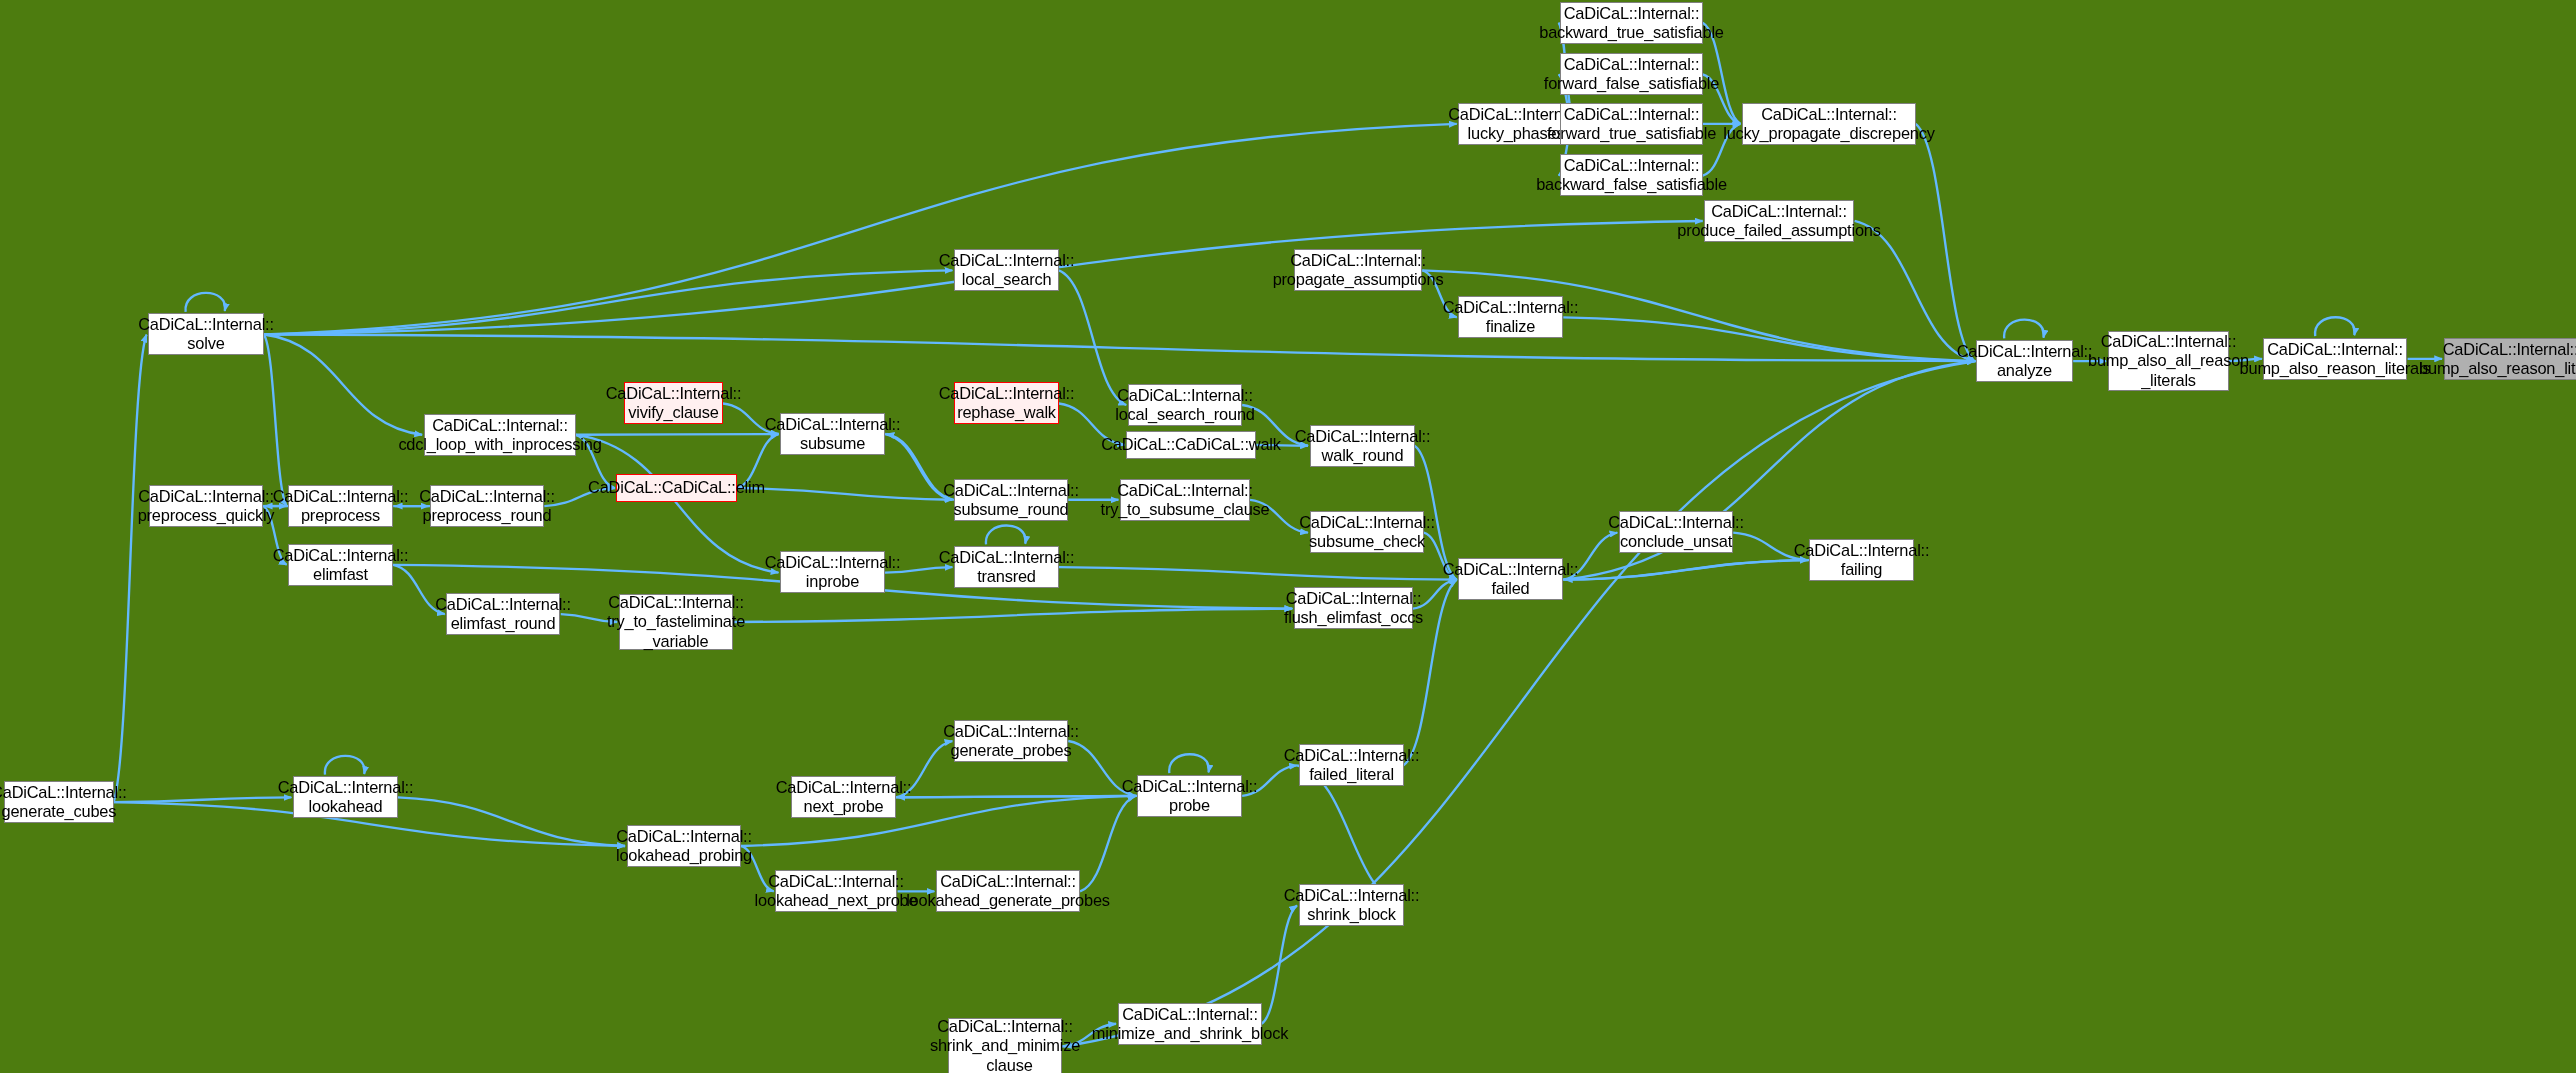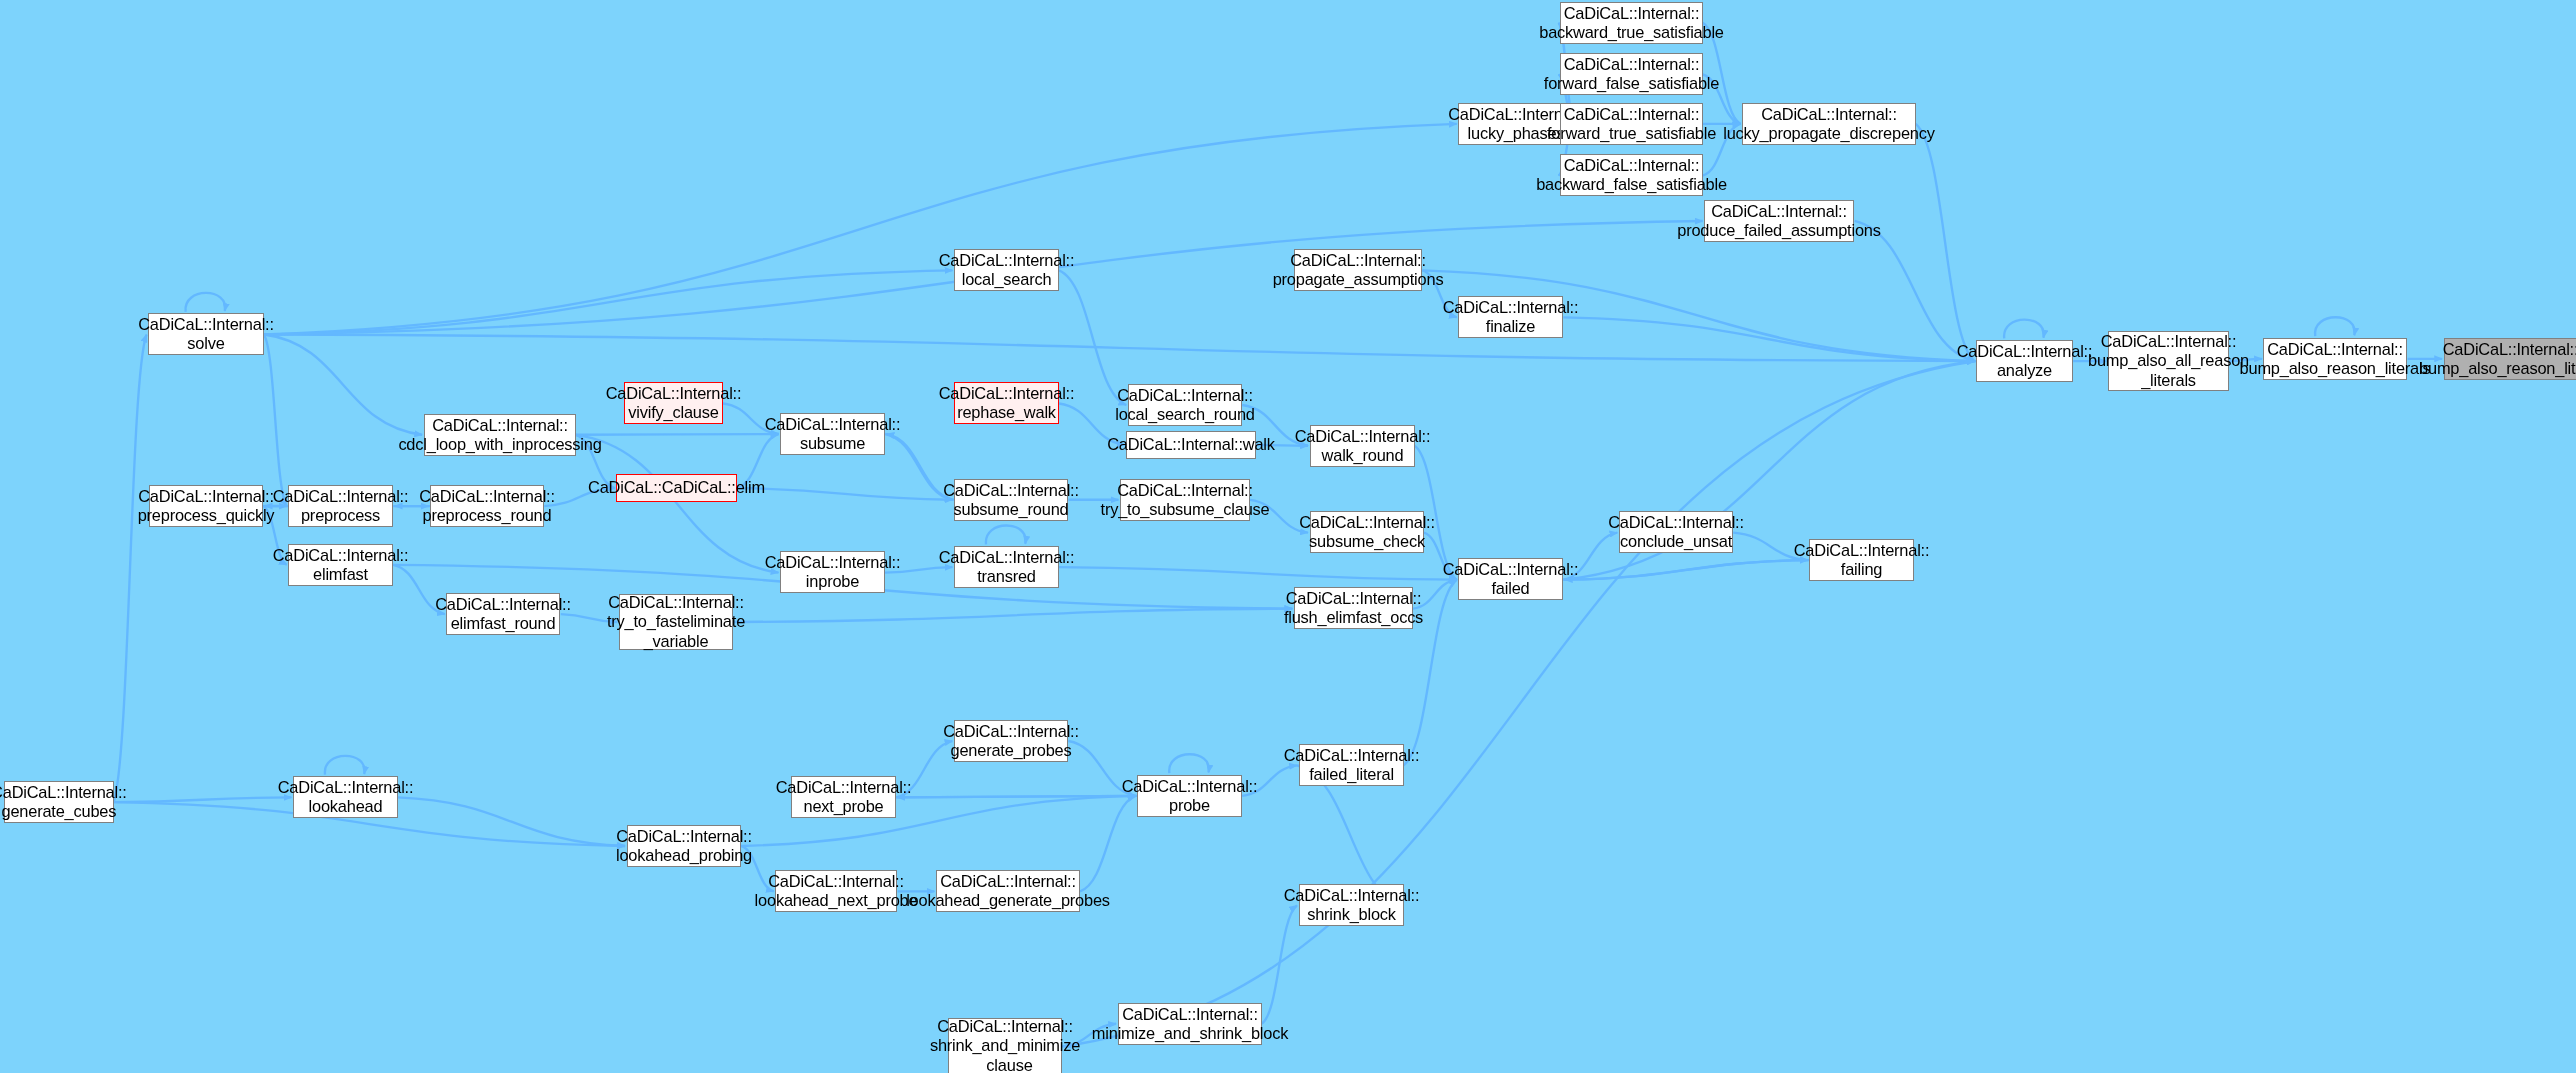--- a/index.html
+++ b/index.html
@@ -1,21 +1,21 @@
 <!DOCTYPE html>
 <html style="font-size:12.5px"><head>
 <meta charset="utf-8">
 <title>CaDiCaL Call Graph</title>
 <style>
   html,body{margin:0;padding:0;background:#000;}
   #canvas{
     position:relative;
     width:2576px;
     height:1074px;
-    background:#7dd3fc;
+    background:#4d7c0f;
     font-family:"Liberation Sans", sans-serif;
     overflow:hidden;
   }
   svg#edges{
     position:absolute;
     left:0;top:0;
     width:2576px;height:1074px;
     pointer-events:none;
   }
   .node{
@@ -173,21 +173,21 @@
       <div class="node red" style="left: 624px; top: 382px; width: 99px; height: 42px;">CaDiCaL::Internal::
 vivify_clause</div>
       <div class="node red" style="left: 954px; top: 382px; width: 105px; height: 42px;">CaDiCaL::Internal::
 rephase_walk</div>
       <div class="node" style="left: 1128px; top: 384px; width: 114px; height: 42px;">CaDiCaL::Internal::
 local_search_round</div>
       <div class="node" style="left: 424px; top: 414px; width: 152px; height: 42px;">CaDiCaL::Internal::
 cdcl_loop_with_inprocessing</div>
       <div class="node" style="left: 780px; top: 413px; width: 105px; height: 42px;">CaDiCaL::Internal::
 subsume</div>
-      <div class="node" style="left: 1126px; top: 431px; width: 130px; height: 28px;">CaDiCaL::Internal::walk</div>
+      <div class="node" style="left: 1126px; top: 431px; width: 130px; height: 28px;">CaDiCaL::CaDiCaL::walk</div>
       <div class="node" style="left: 1310px; top: 425px; width: 105px; height: 42px;">CaDiCaL::Internal::
 walk_round</div>
       <div class="node" style="left: 149px; top: 485px; width: 114px; height: 42px;">CaDiCaL::Internal::
 preprocess_quickly</div>
       <div class="node" style="left: 288px; top: 485px; width: 105px; height: 42px;">CaDiCaL::Internal::
 preprocess</div>
       <div class="node" style="left: 430px; top: 485px; width: 114px; height: 42px;">CaDiCaL::Internal::
 preprocess_round</div>
       <div class="node red" style="left: 616px; top: 474px; width: 121px; height: 28px;">CaDiCaL::CaDiCaL::elim</div>
       <div class="node" style="left: 954px; top: 479px; width: 114px; height: 42px;">CaDiCaL::Internal::

